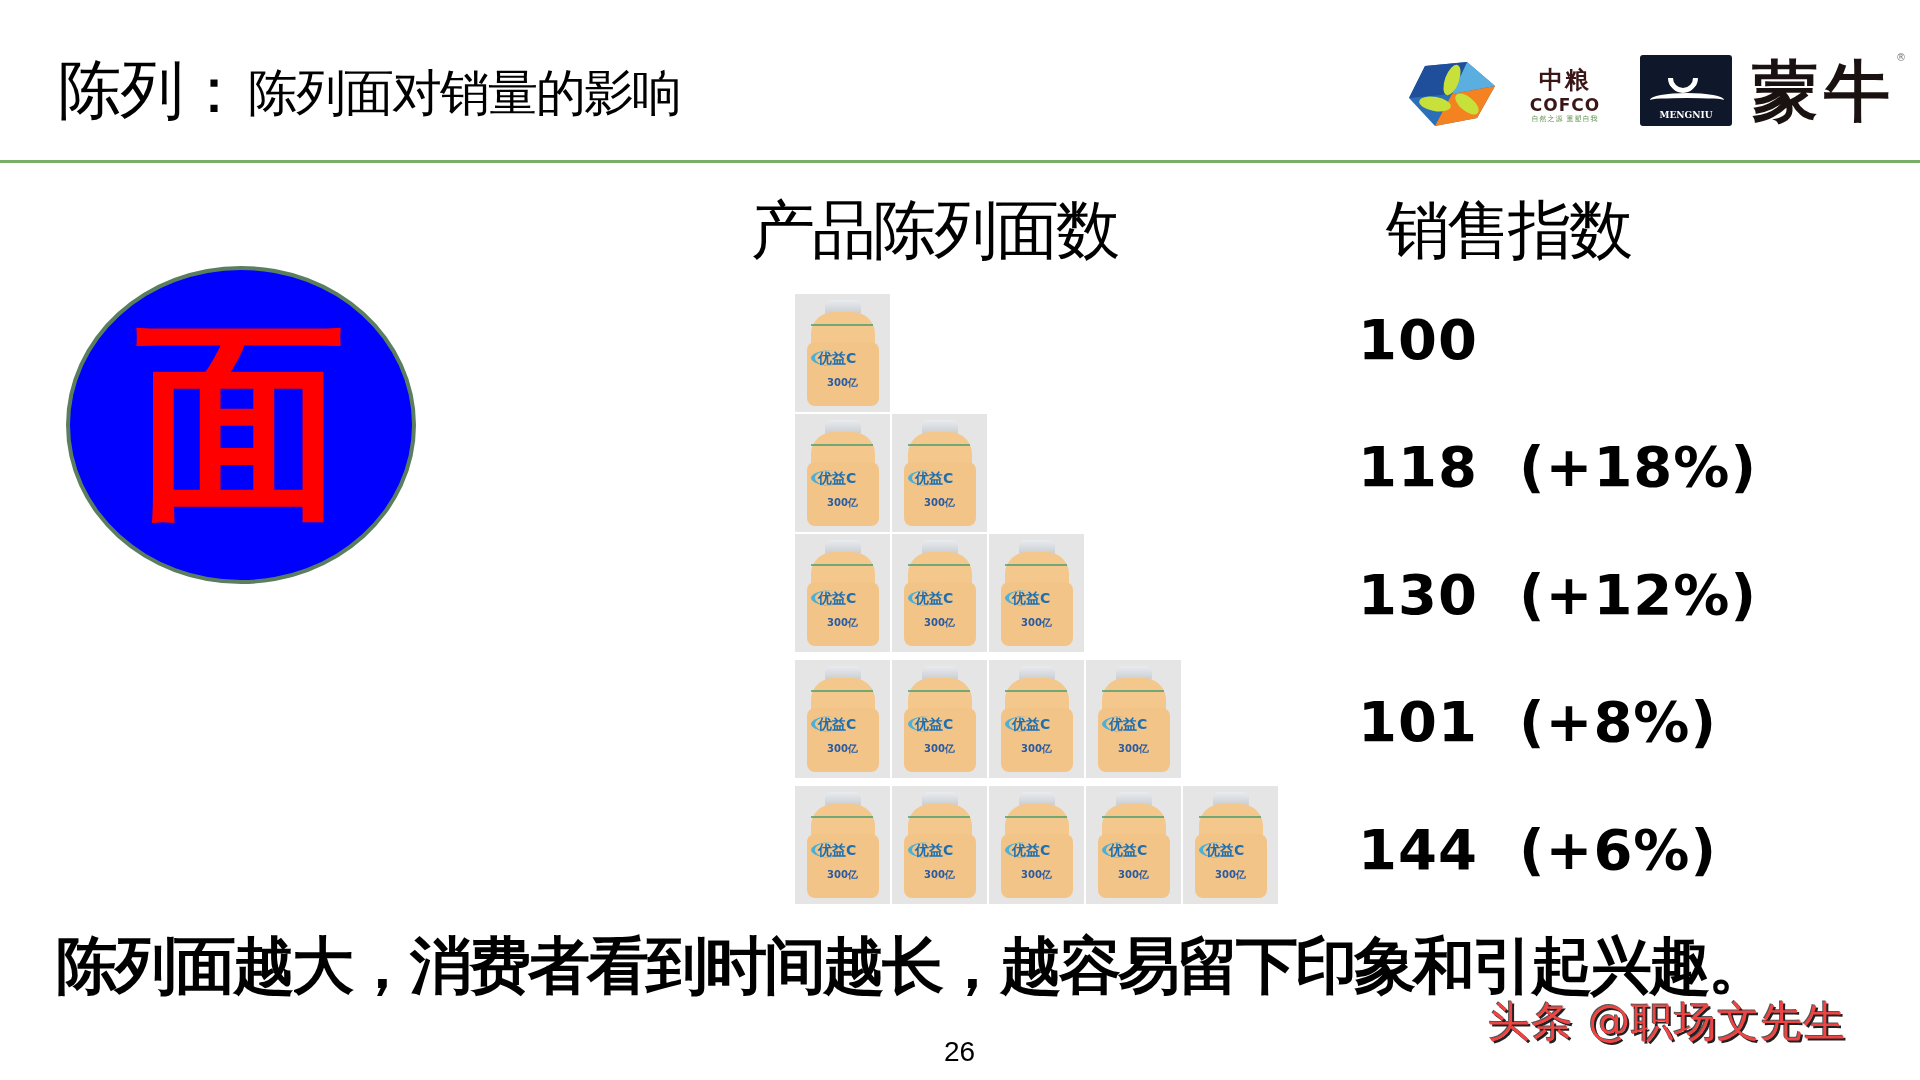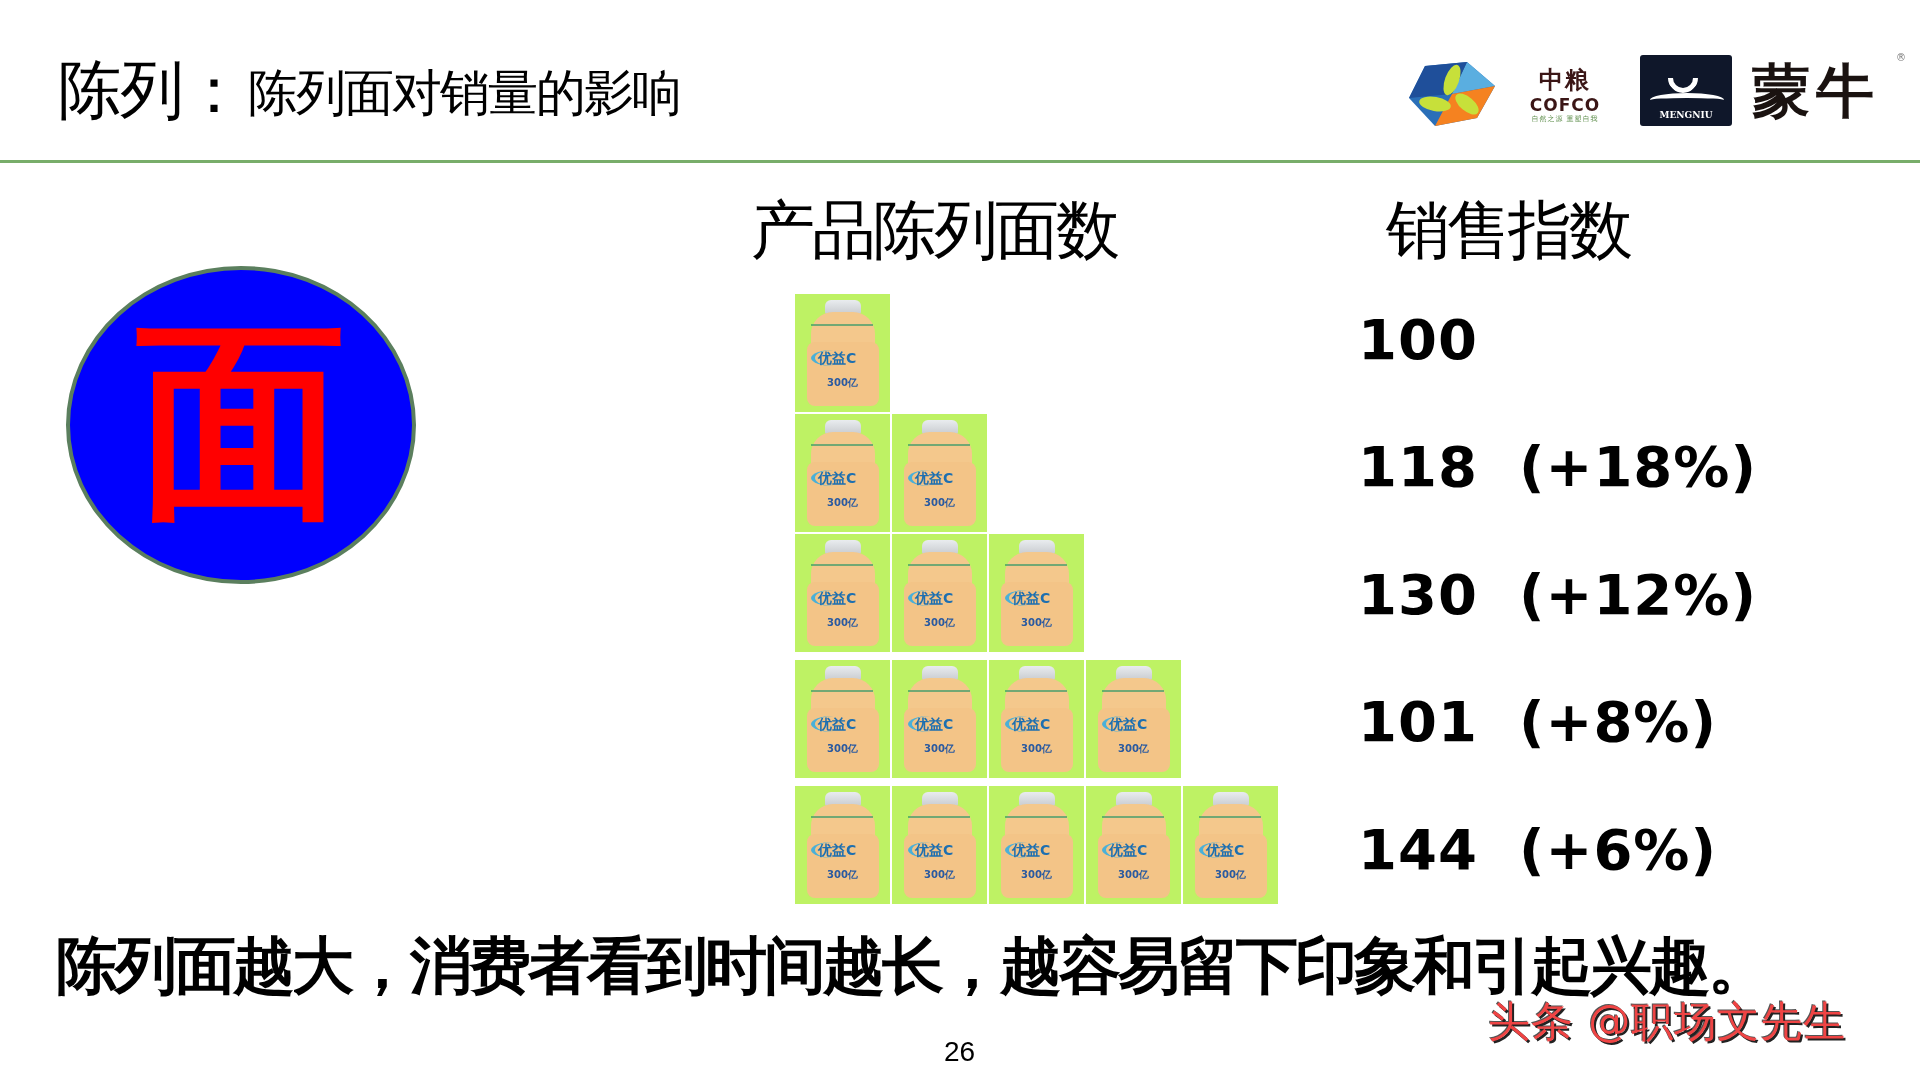--- a/index.html
+++ b/index.html
@@ -16,40 +16,40 @@
   
   .cofco-mark { left: 1405px; top: 60px; width: 94px; height: 68px; }
   .cofco-text { left: 1515px; top: 64px; width: 100px; text-align: center; color: #3b1616; }
   .cofco-cn { font-size: 24px; font-weight: bold; line-height: 32px; letter-spacing: 2px; }
   .cofco-en { font-size: 17px; font-weight: bold; line-height: 18px; letter-spacing: 1px; }
   .cofco-tag { font-size: 7px; color: #5f8f4d; line-height: 10px; letter-spacing: 1px; }
   .mn-box { left: 1640px; top: 55px; width: 92px; height: 71px; background: #0f172a; border-radius: 3px; }
   .mn-box .moon { position: absolute; left: 28px; top: 8px; width: 30px; height: 30px; border-radius: 50%; border: 5px solid #fff; border-top-color: transparent; border-right-color: transparent; transform: rotate(-45deg); box-sizing: border-box;}
   .mn-box .wave { position: absolute; left: 10px; top: 38px; width: 74px; height: 14px; border-top: 5px solid #fff; border-radius: 50% 50% 0 0; box-sizing: border-box; }
   .mn-box .brand { position: absolute; left: 0; right: 0; bottom: 6px; text-align: center; color: #fff; font-size: 9px; font-weight: bold; font-family: "DejaVu Serif", serif; }
-  .mn-cn { left: 1752px; top: 58px; font-size: 58px; font-weight: bold; line-height: 66px; color: #1a1210; font-family: "DejaVu Serif", serif; letter-spacing: 6px; }
+  .mn-cn { left: 1752px; top: 58px; font-size: 66px; font-weight: bold; line-height: 66px; color: #1a1210; font-family: "DejaVu Serif", serif; letter-spacing: 6px; }
   .mn-reg { left: 1896px; top: 52px; font-size: 10px; color: #777; }
 
   
   .circle {
     left: 66px; top: 266px; width: 350px; height: 318px; border-radius: 50%;
     background: #0000FE; border: 4px solid #5B7F5E; box-sizing: border-box;
     display: flex; align-items: center; justify-content: center;
   }
   .circle span { color: #FF0000; font-size: 210px; line-height: 1; font-weight: bold; margin-top: -6px; }
 
   .note { left: 58px; top: 698px; font-size: 40px; font-weight: bold; line-height: 64px; letter-spacing: -1px; }
 
   .col-head { top: 192px; font-size: 64px; line-height: 76px; letter-spacing: -3px; }
   .col-head.h1 { left: 736px; margin-left: 15px; }
   .col-head.h2 { left: 1386px; }
 
   .shelf-row { left: 795px; height: 118px; display: flex; gap: 2px; }
   .bottle-tile {
-    width: 95px; height: 118px; background: #bef264; position: relative;
+    width: 95px; height: 118px; background: #e5e5e5; position: relative;
   }
   .bottle {
     position: absolute; left: 10px; top: 6px; width: 76px; height: 108px;
   }
   .cap { position: absolute; left: 20px; top: 0; width: 36px; height: 14px; background: linear-gradient(#e9ecef, #c9ccd0); border-radius: 6px 6px 2px 2px; }
   .body-top { position: absolute; left: 6px; top: 12px; width: 64px; height: 34px; background: #F4C88C; border-radius: 22px 22px 4px 4px; }
   .body-low { position: absolute; left: 2px; top: 42px; width: 72px; height: 64px; background: #F3C487; border-radius: 8px; }
   .stripe { position: absolute; left: 6px; top: 24px; width: 62px; height: 2px; background: #3a9a6a; opacity: .7; }
   .label-logo { position: absolute; left: 6px; top: 50px; font-size: 14px; font-weight: bold; color: #1d6fb0; border-left: 4px solid #4ab0d8; border-radius: 50% 0 0 50%; padding-left: 3px; line-height: 16px; }
   .label-num { position: absolute; left: 22px; top: 76px; font-size: 10px; font-weight: bold; color: #2a5aa0; }

